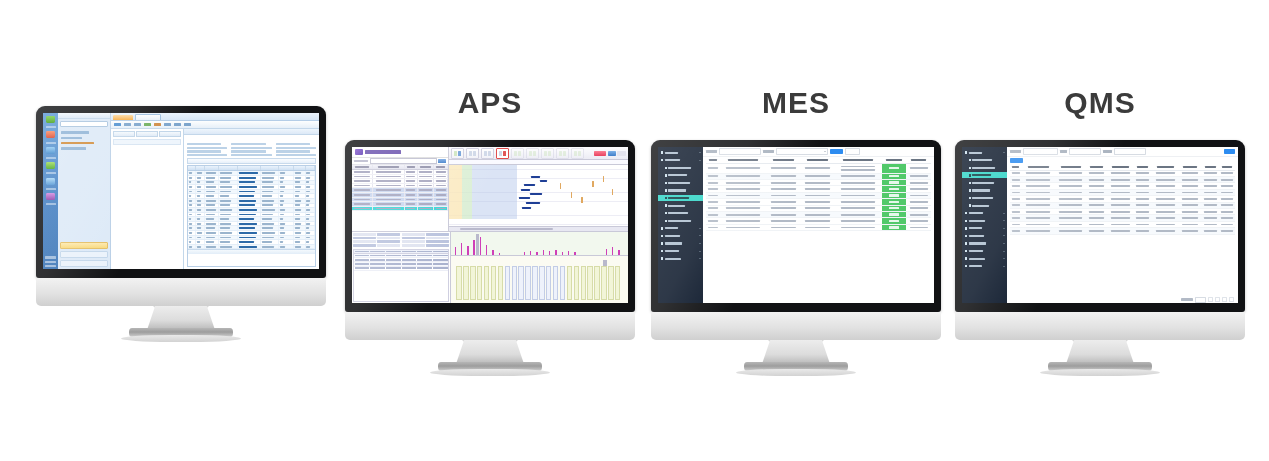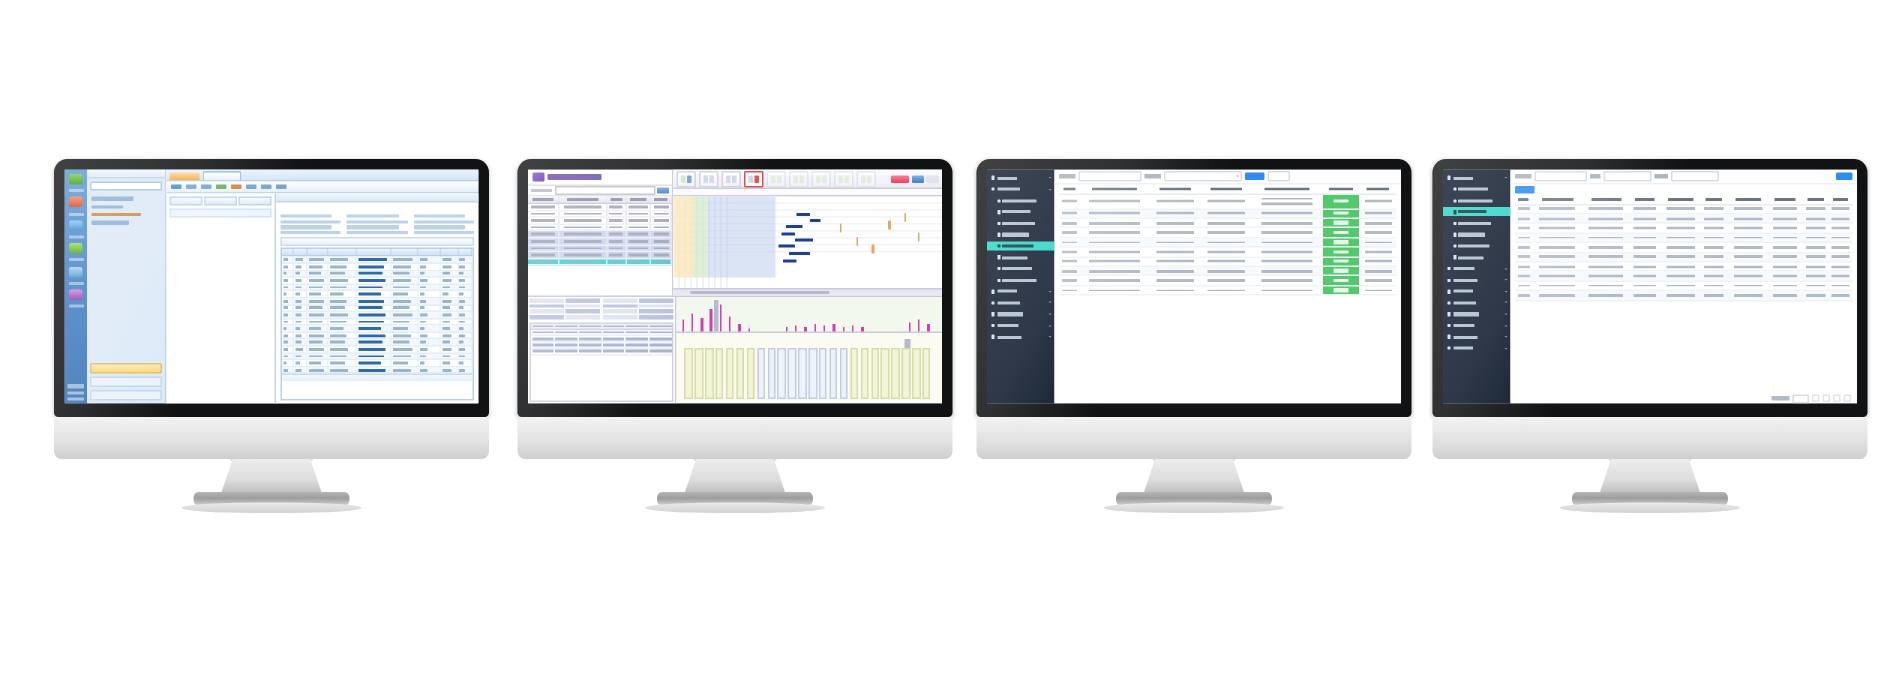--- a/index.html
+++ b/index.html
@@ -834,20 +834,21 @@
       <div class="chin">
         <div class="neck"></div>
         <div class="neck2"></div>
         <div class="foot"></div>
         <div class="foot2"></div>
       </div>
     </div>
   </div>
 
   <div class="monitor" style="left:345px">
+    <div class="m-title">APS</div>
     <div class="m-body">
       <div class="bezel">
         <div class="screen">
           <div class="aps">
 
             <div class="aps-top">
               <div class="aps-left">
                 <div class="aps-logo">
                   <div class="mark"></div>
                   <div class="txt"></div>
@@ -1234,20 +1235,21 @@
       <div class="chin">
         <div class="neck"></div>
         <div class="neck2"></div>
         <div class="foot"></div>
         <div class="foot2"></div>
       </div>
     </div>
   </div>
 
   <div class="monitor" style="left:651px">
+    <div class="m-title">MES</div>
     <div class="m-body">
       <div class="bezel">
         <div class="screen">
           <div class="dark-app">
             <div class="d-side" id="mes-side">
                 <div class="d-item">
                   <span class="sq"></span>
                   <span class="lb" style="width: 13px;"></span>
                   <span class="ar"></span>
                 </div>
@@ -1588,20 +1590,21 @@
       <div class="chin">
         <div class="neck"></div>
         <div class="neck2"></div>
         <div class="foot"></div>
         <div class="foot2"></div>
       </div>
     </div>
   </div>
 
   <div class="monitor" style="left:955px">
+    <div class="m-title">QMS</div>
     <div class="m-body">
       <div class="bezel">
         <div class="screen">
           <div class="dark-app">
             <div class="d-side" id="qms-side">
                 <div class="d-item">
                   <span class="sq"></span>
                   <span class="lb" style="width: 13px;"></span>
                   <span class="ar"></span>
                 </div>

